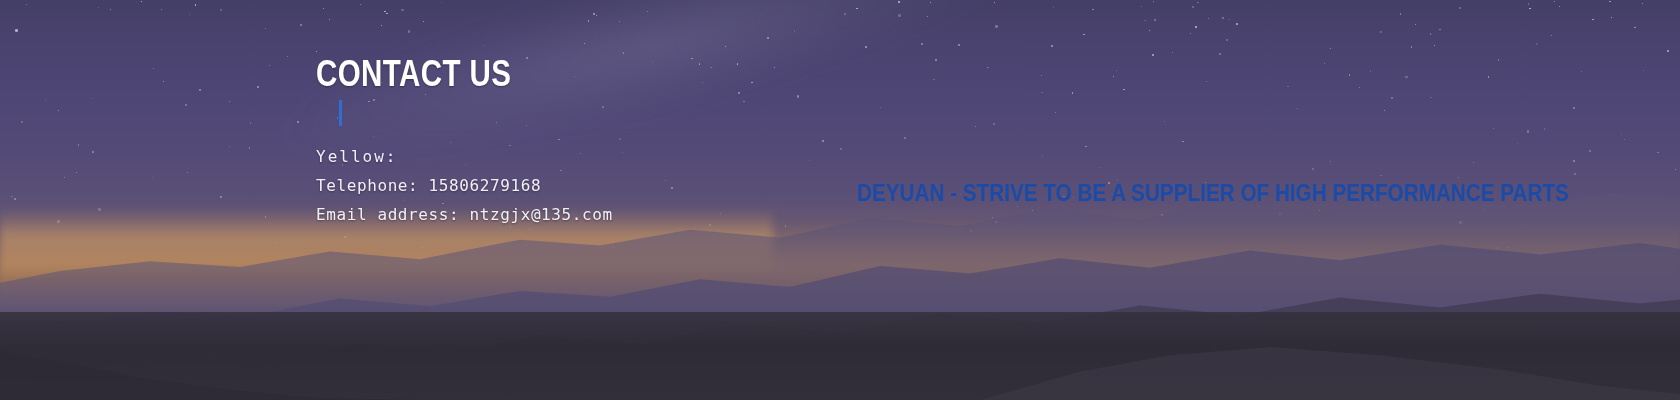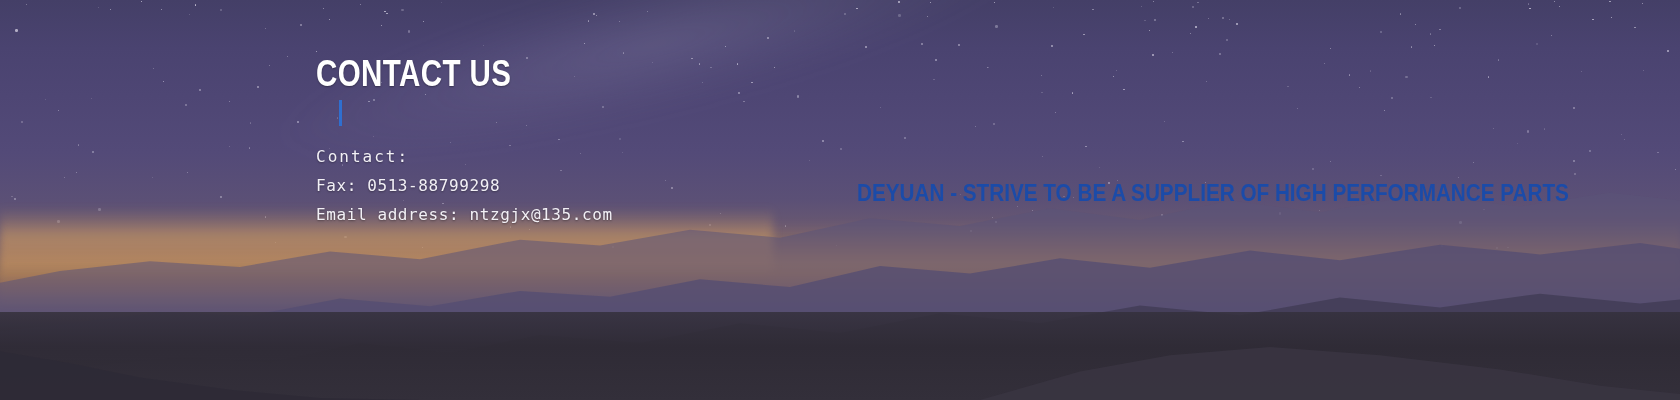--- a/index.html
+++ b/index.html
@@ -460,22 +460,22 @@
   </svg>
 
   <div class="content">
 
     <div class="heading">CONTACT US</div>
     <div class="accent-bar"></div>
 
     <div class="contact-list">
 
       <div class="addr-line">
-        <span class="addr-label">Contact:</span>
+        <span class="addr-label">Yellow:</span>
       </div>
 
-      <span class="contact-line">Fax: 0513-88799298</span>
+      <span class="contact-line">Telephone: 15806279168</span>
       <span class="contact-line">Email address: ntzgjx@135.com</span>
     </div>
 
     <div class="tagline">DEYUAN - STRIVE TO BE A SUPPLIER OF HIGH PERFORMANCE PARTS</div>
   </div>
 </div>
 
 </body></html>

